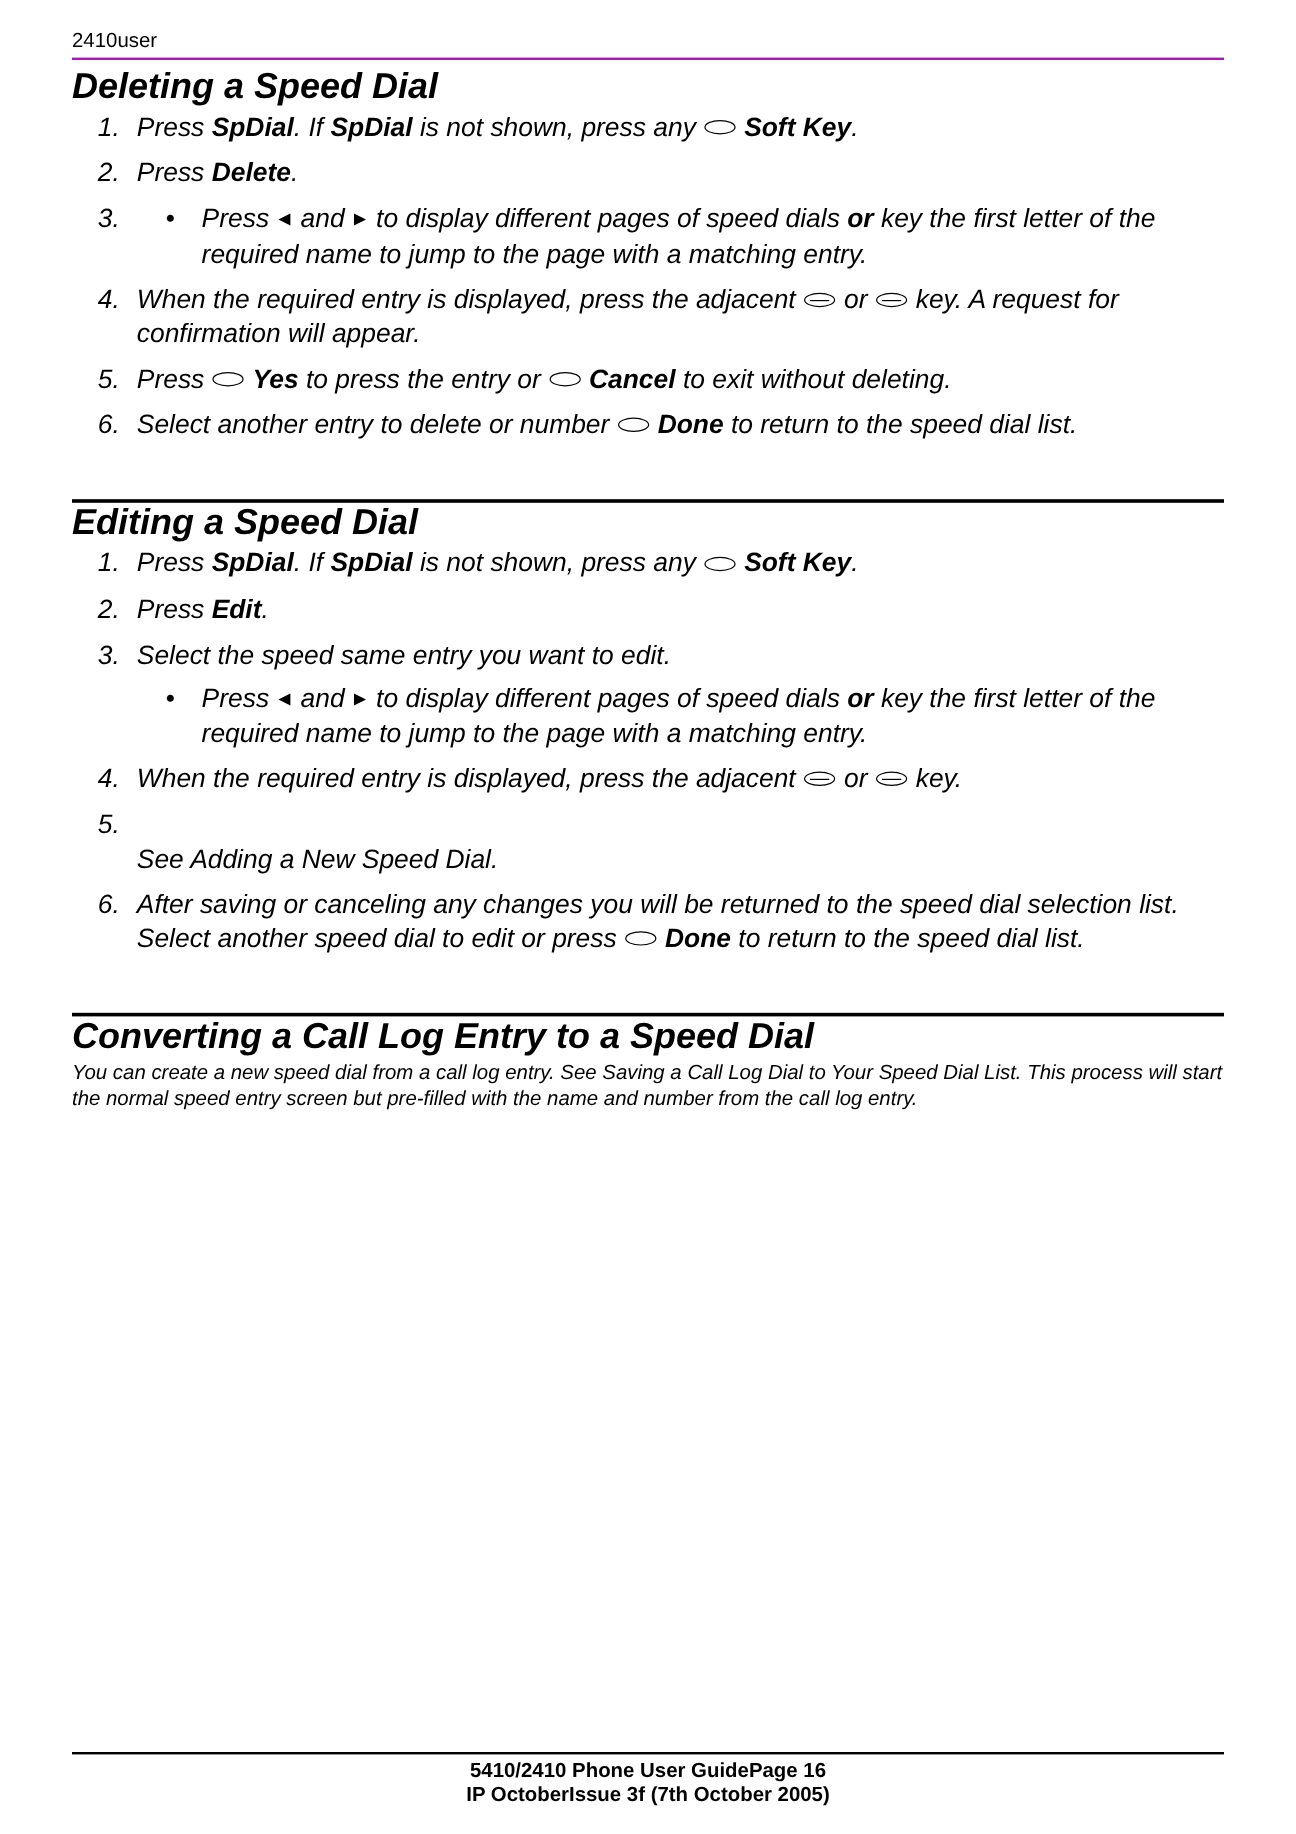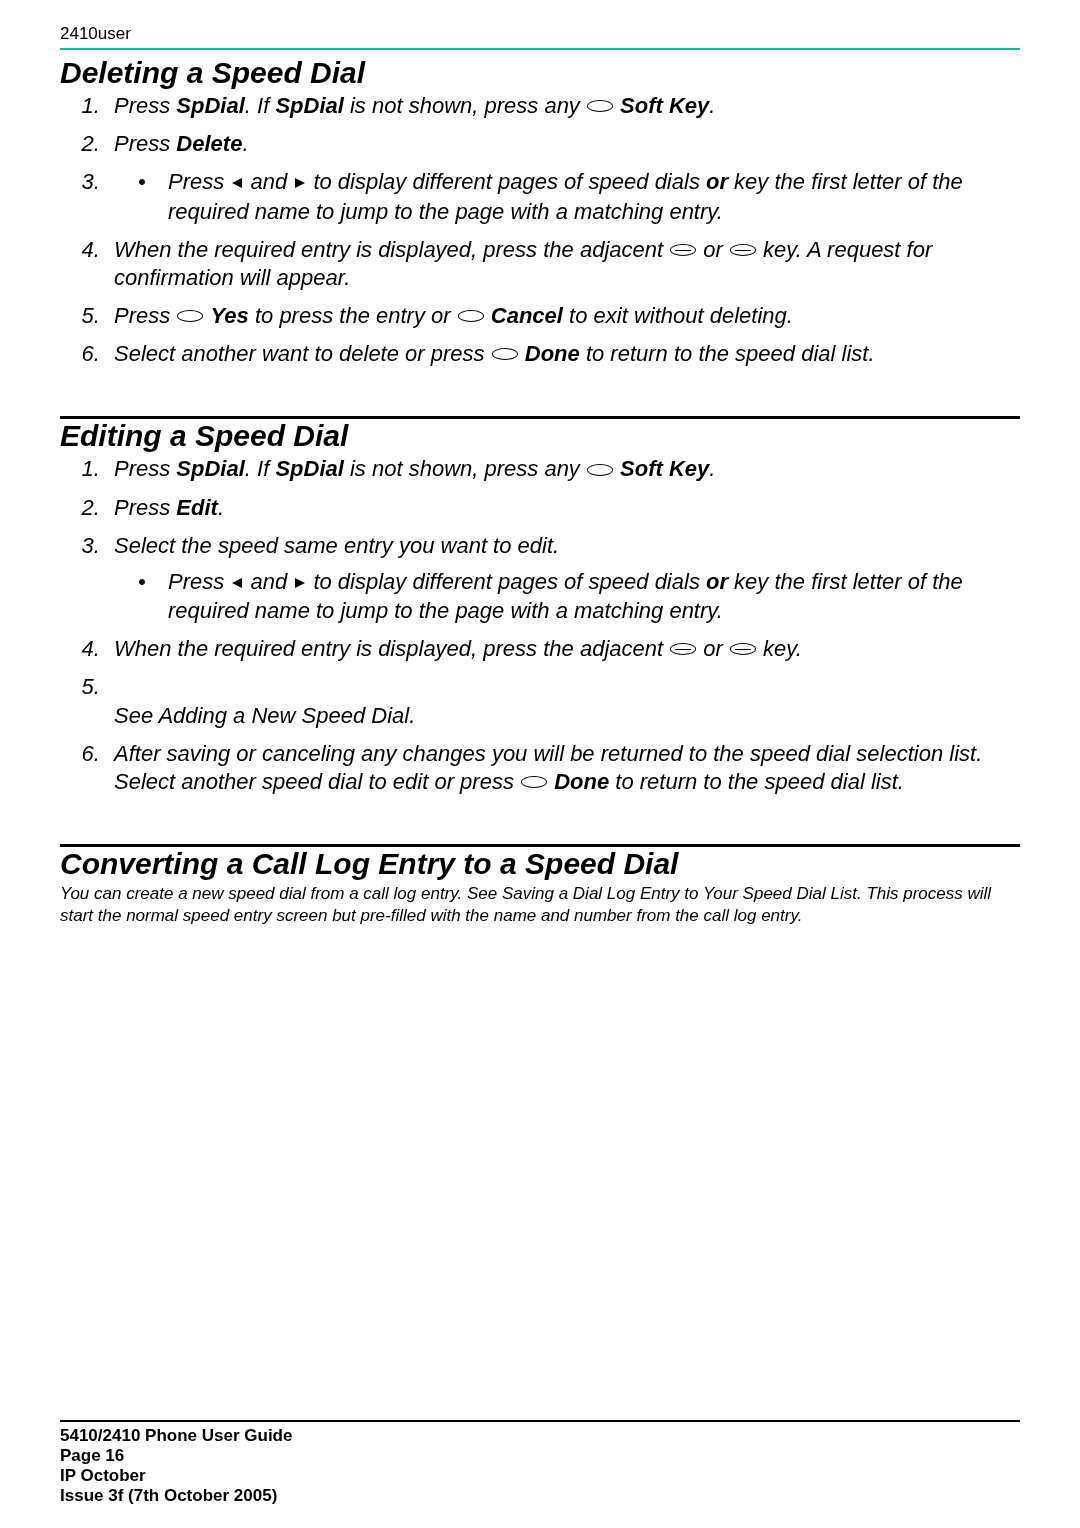--- a/index.html
+++ b/index.html
@@ -11,21 +11,21 @@
       font-family: Arial, Helvetica, sans-serif;
       width: 1080px;
       height: 1528px;
       padding: 24px 60px 0 60px;
       background: #fff;
       color: #000;
       position: relative;
     }
     .header-title {
       font-size: 17px;
-      border-bottom: 2px solid #14b8a6;
+      border-bottom: 2px solid #a21caf;
       padding-bottom: 4px;
       margin-bottom: 6px;
     }
     h2 {
       font-size: 30px;
       font-weight: bold;
       margin-bottom: 2px;
     }
     .section {
       padding-bottom: 28px;
@@ -72,21 +72,20 @@
     }
     .footer-line {
       border-top: 2px solid #000;
       margin-bottom: 4px;
     }
     .footer-row {
       display: flex;
       justify-content: center;
       font-size: 17px;
       font-weight: bold;
-      flex-direction: column;
     }
     .key-oval {
       display: inline-block;
       width: 26px;
       height: 12px;
       border: 1.6px solid #000;
       border-radius: 50%;
       vertical-align: middle;
       margin: 0 1px;
       position: relative;
@@ -133,21 +132,21 @@
         </li>
       </ul>
     </li>
     <li>
       <span>When the required entry is displayed, press the adjacent </span><span class="key-oval key-oval-mark"></span><span> or </span><span class="key-oval key-oval-mark"></span><span> key. A request for confirmation will appear.</span>
     </li>
     <li>
       <span>Press </span><span class="key-oval"></span> <b>Yes</b><span> to press the entry or </span><span class="key-oval"></span> <b>Cancel</b><span> to exit without deleting.</span>
     </li>
     <li>
-      <span>Select another want to delete or press </span><span class="key-oval"></span> <b>Done</b><span> to return to the speed dial list.</span>
+      <span>Select another entry to delete or number </span><span class="key-oval"></span> <b>Done</b><span> to return to the speed dial list.</span>
     </li>
   </ol>
 </div>
 
 <div class="section-rule"></div>
 
 <div class="section">
   <h2>Editing a Speed Dial</h2>
   <ol>
     <li>
@@ -178,21 +177,21 @@
     <li>
       <span>After saving or canceling any changes you will be returned to the speed dial selection list. Select another speed dial to edit or press </span><span class="key-oval"></span> <b>Done</b><span> to return to the speed dial list.</span>
     </li>
   </ol>
 </div>
 
 <div class="section-rule"></div>
 
 <div class="section">
   <h2>Converting a Call Log Entry to a Speed Dial</h2>
-  <div class="paratext">You can create a new speed dial from a call log entry. See Saving a Dial Log Entry to Your Speed Dial List. This process will start the normal speed entry screen but pre-filled with the name and number from the call log entry.</div>
+  <div class="paratext">You can create a new speed dial from a call log entry. See Saving a Call Log Dial to Your Speed Dial List. This process will start the normal speed entry screen but pre-filled with the name and number from the call log entry.</div>
 </div>
 
 <div class="footer">
   <div class="footer-line"></div>
   <div class="footer-row">
     <span>5410/2410 Phone User Guide</span>
     <span>Page 16</span>
   </div>
   <div class="footer-row">
     <span>IP October</span>

